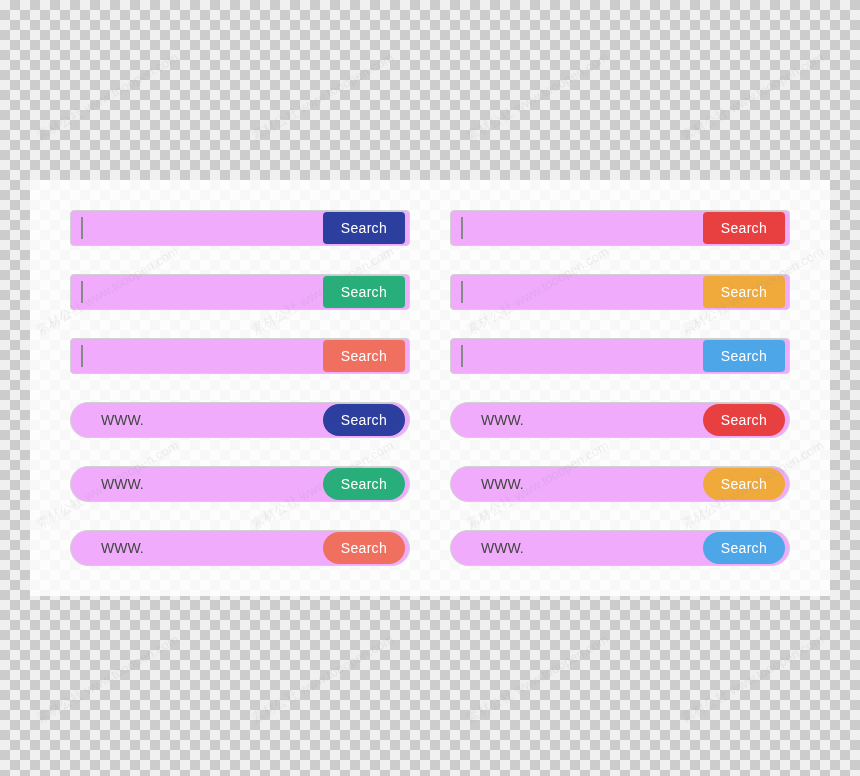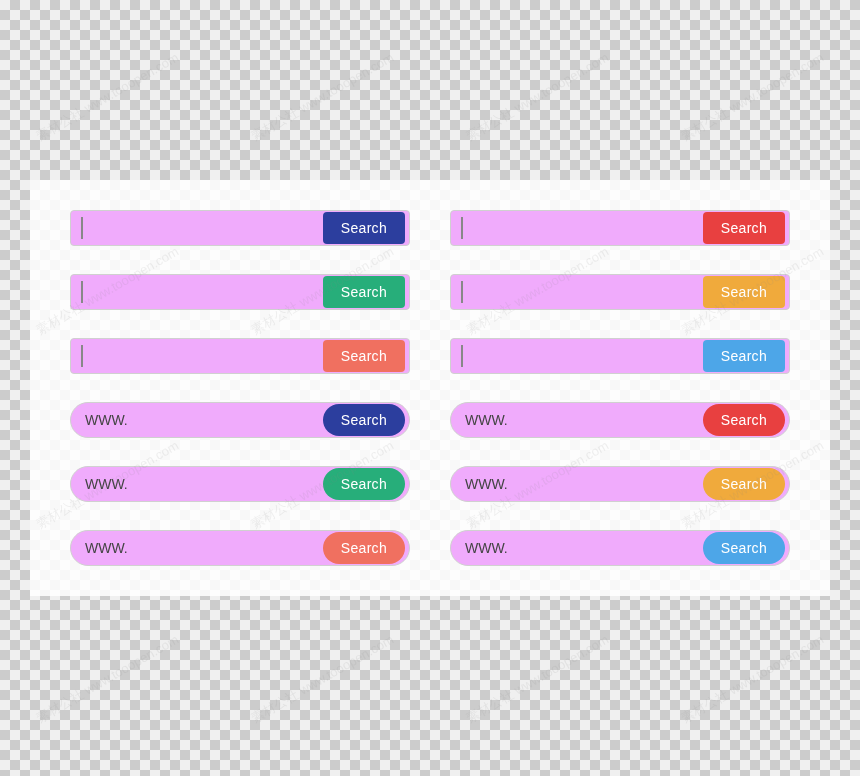--- a/index.html
+++ b/index.html
@@ -58,21 +58,21 @@
 
     .search-bar .input-area {
       flex: 1;
       font-size: 14px;
       color: #555;
     }
 
     .search-bar .www-label {
       font-size: 14px;
       color: #444;
-      margin-left: 4px;
+      margin-left: 20px;
     }
 
     .search-btn {
       border: none;
       outline: none;
       cursor: pointer;
       color: #fff;
       font-size: 14px;
       font-weight: 500;
       padding: 8px 18px;

